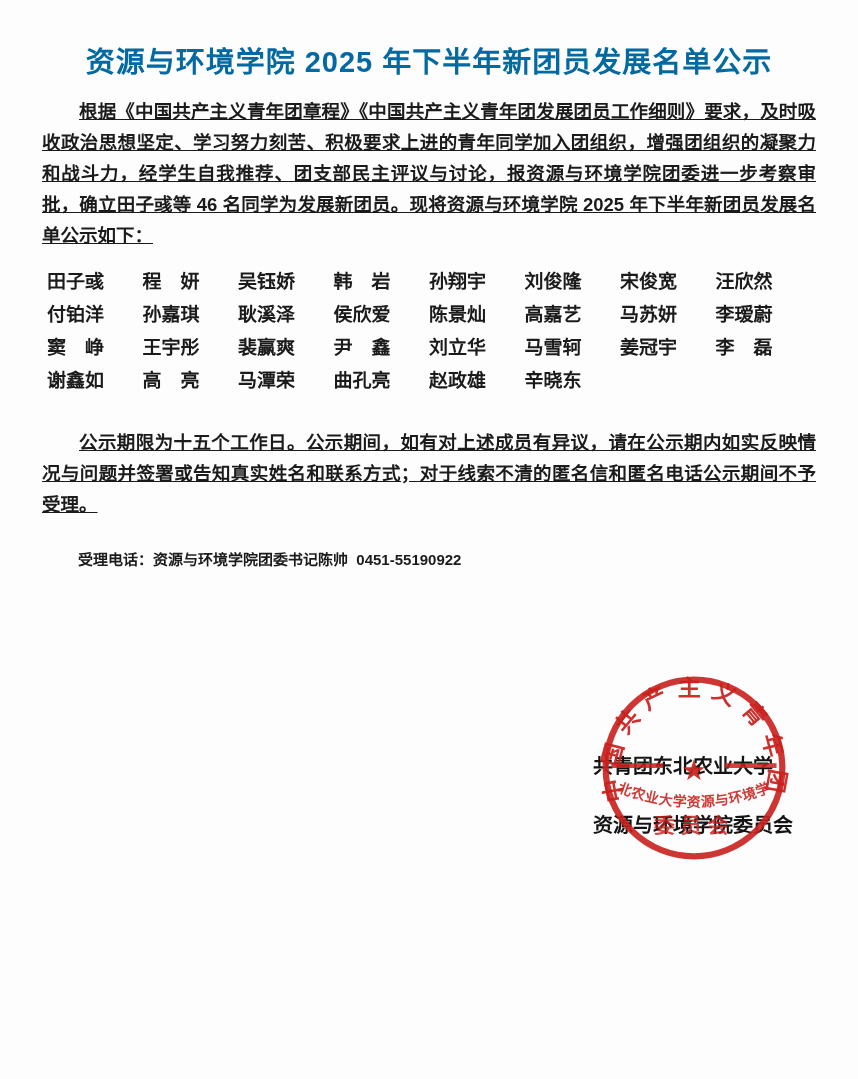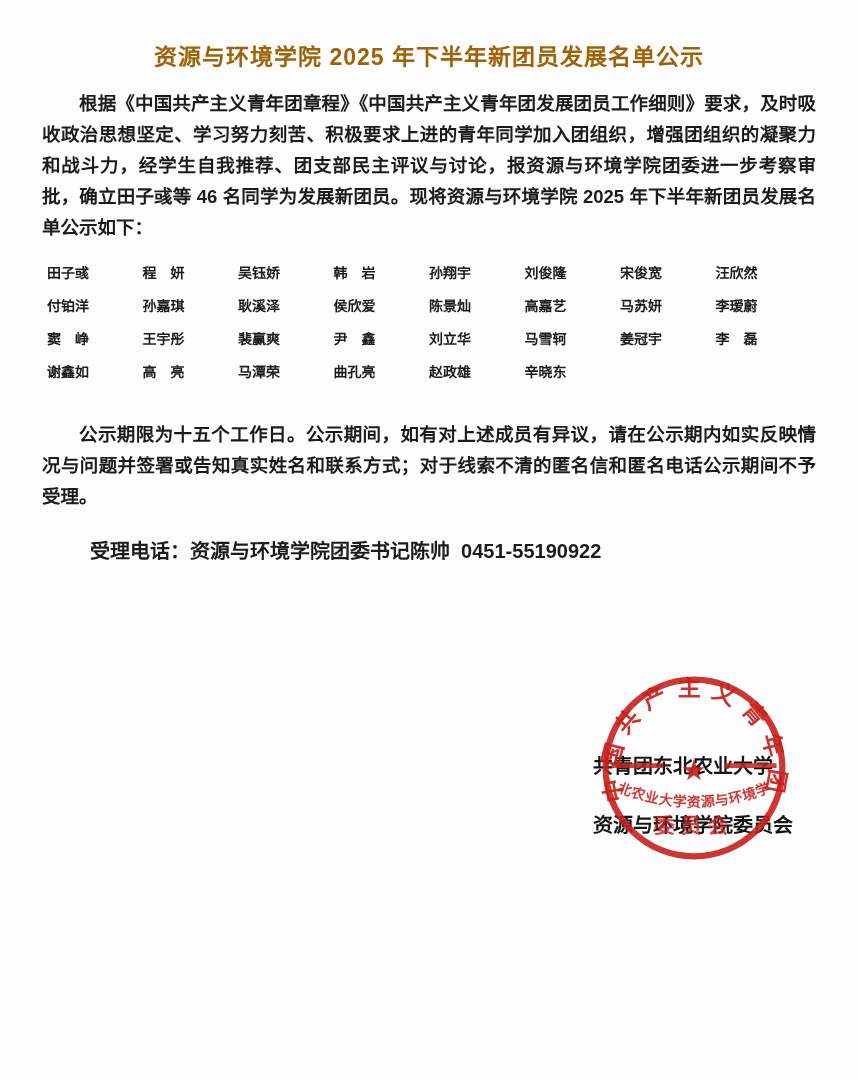--- a/index.html
+++ b/index.html
@@ -11,49 +11,50 @@
     overflow:hidden;
     font-family:"Liberation Sans","DejaVu Sans",sans-serif;
     font-weight:700;
     color:#1b1b1b;
     box-sizing:border-box;
     padding:0 42px;
   }
   .doc-title{
     margin:38px 0 0 0;
     text-align:center;
-    font-size:23px;
+    font-size:29px;
     letter-spacing:1px;
-    color:#a16207;
+    color:#0369a1;
   }
   .para{
     margin:16px 0 0 0;
     font-size:18.5px;
     line-height:31px;
     text-align:justify;
     text-indent:2em;
+    text-decoration:underline;
   }
   .name-grid{margin:12px 5px 0 5px;}
   .name-row{
     display:grid;
     grid-template-columns:repeat(8,1fr);
     height:33px;
     align-items:center;
   }
   .member{
-    font-size:14px;
+    font-size:19px;
     white-space:nowrap;
     justify-self:start;
   }
   .member.annot{font-size:12.5px;align-self:center;padding-top:3px;}
   .notice{margin-top:32px;}
   .contact{
     margin:24px 0 0 0;
     padding-left:2.4em;
-    font-size:20px;
+    font-size:15px;
     line-height:31px;
     white-space:pre;
   }
   .contact.address{margin-top:32px;}
   
   .signature{
     position:absolute;
     left:593px;top:750px;
     width:212px;
     text-align:left;

